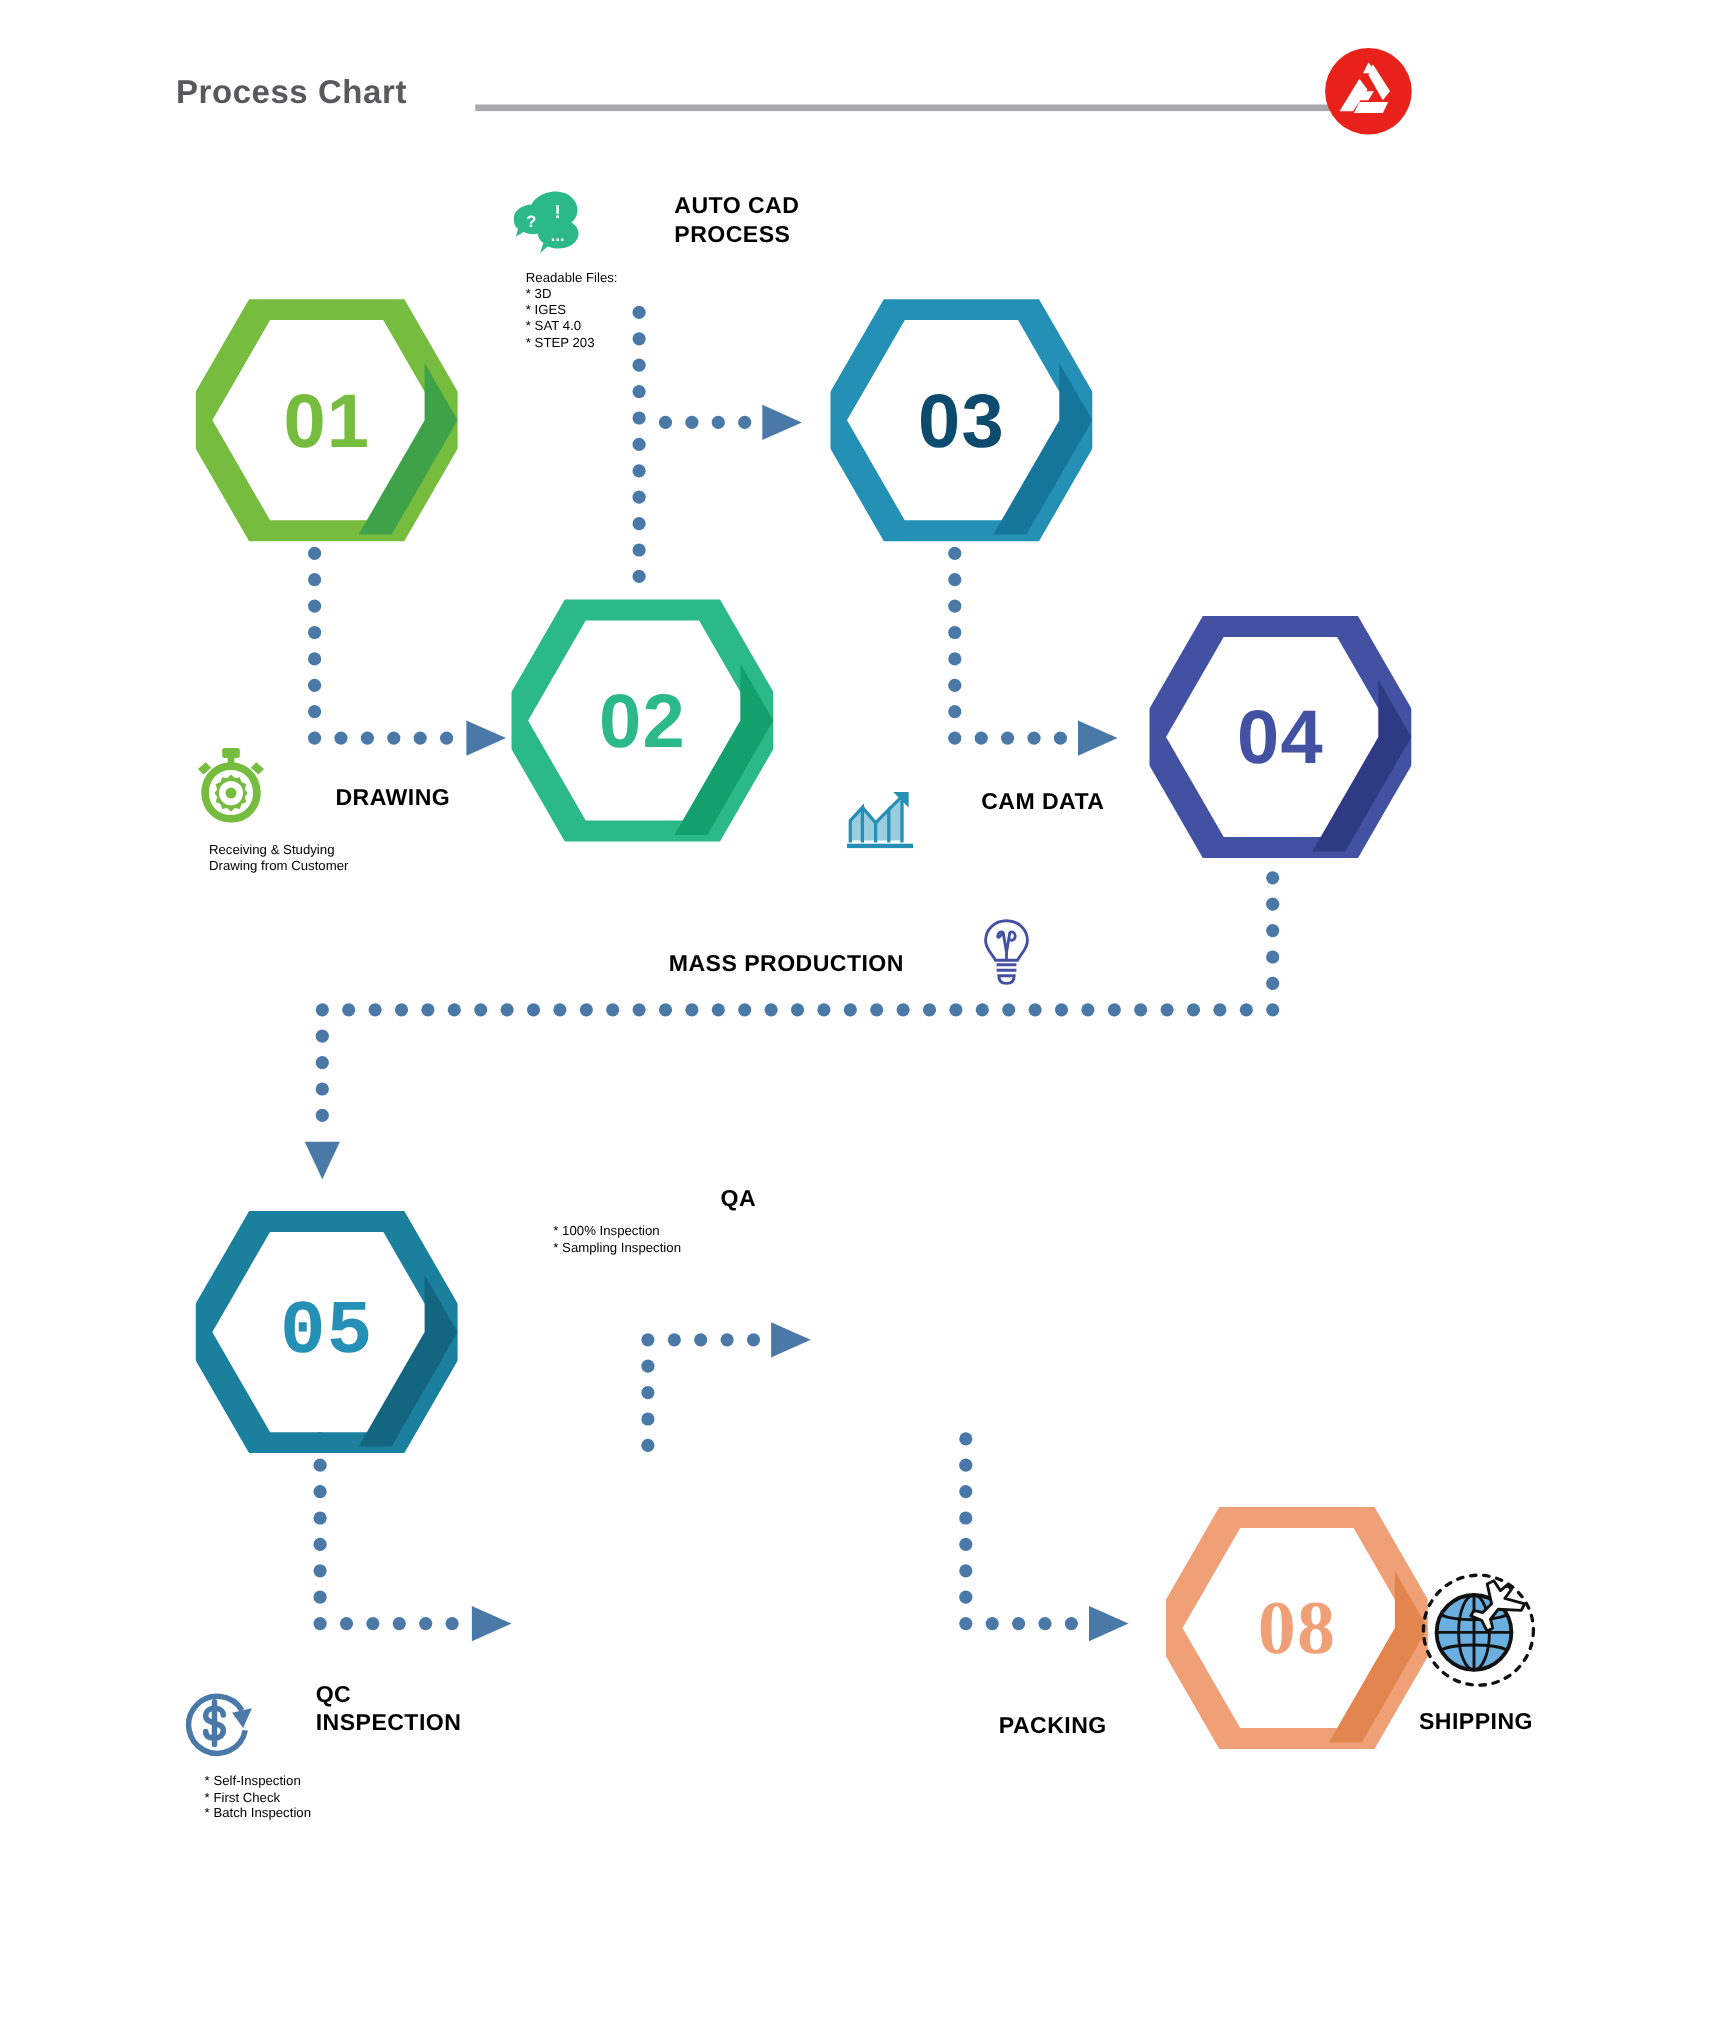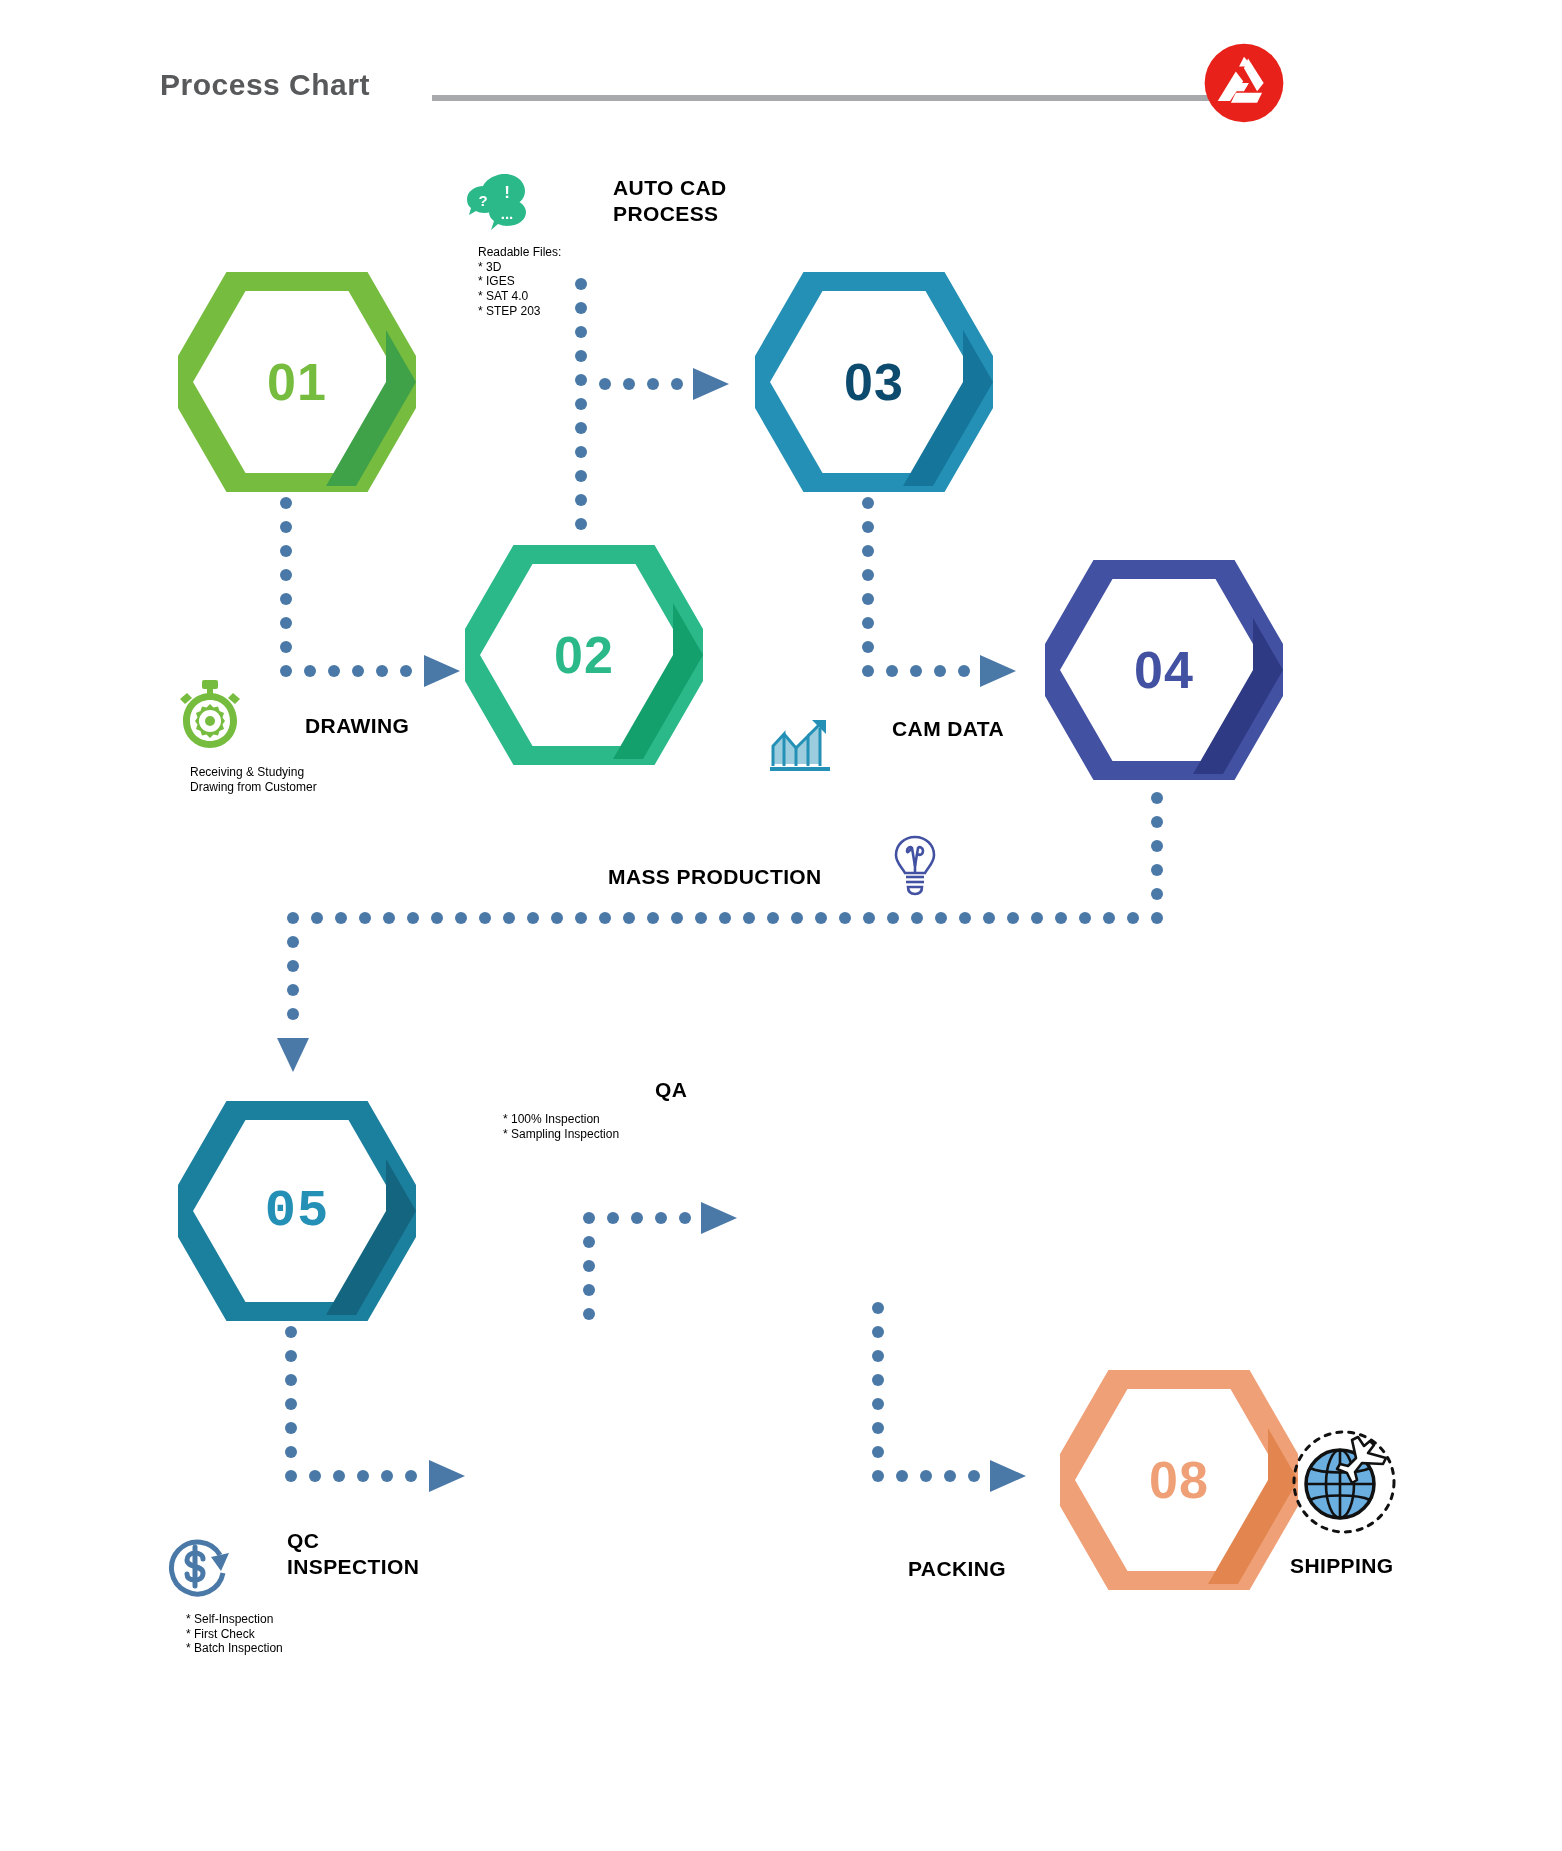--- a/index.html
+++ b/index.html
@@ -40,21 +40,21 @@
   
   .hex {
     position: absolute;
     width: 238px; height: 220px;
   }
   .hex svg { display:block; width:100%; height:100%; }
   .hex .num {
     position: absolute;
     left: 0; right: 0; top: 0; bottom: 0;
     display: flex; align-items: center; justify-content: center;
-    font-size: 52px;
+    font-size: 69px;
     font-weight: bold;
     letter-spacing: 1px;
     pointer-events: none;
   }
 
   
   .conn { position: absolute; }
   .conn svg { display:block; overflow: visible; }
 
   
@@ -315,21 +315,21 @@
     <div class="num" style="color:#2490b5;">05</div>
   </div>
 
 
 
   <div class="hex" style="left:1060px; top:1370px;">
     <svg viewBox="0 0 238 220">
       <polygon points="238,110 208,162 178,214 60,214 30,162 0,110 30,58 60,6 178,6 208,58" fill="none" stroke="#f0a076" stroke-width="26" stroke-linejoin="round"></polygon>
       <path d="M208 58 L238 110 L208 162 L178 214 L148 214 L208 110 Z" fill="#e2854f"></path>
     </svg>
-    <div class="num" style="color:#f0a076;">08</div>
+    <div class="num" style="color:#f0a076;font-family:Liberation Serif, serif;">08</div>
   </div>
 
   <div class="ic" style="left:467px; top:172px;">
     <svg width="68" height="62" viewBox="0 0 68 62">
       <g fill="#2bb98a">
         <path d="M38 2 C50 2 58 10 58 19 C58 28 50 35 38 35 C34 35 30 34 27 33 L18 38 L21 29 C17 26 15 23 15 19 C15 10 26 2 38 2 Z"></path>
         <path d="M17 14 C27 14 34 20 34 27 C34 35 27 41 17 41 C14 41 11 40 9 39 L2 43 L4 36 C1 34 0 31 0 27 C0 20 7 14 17 14 Z"></path>
         <path d="M40 27 C51 27 59 33 59 40 C59 48 51 54 40 54 C37 54 34 53 31 52 L24 58 L27 49 C24 47 22 44 22 40 C22 33 30 27 40 27 Z"></path>
       </g>
       <g fill="#ffffff" font-family="Liberation Sans, sans-serif" font-weight="bold">

